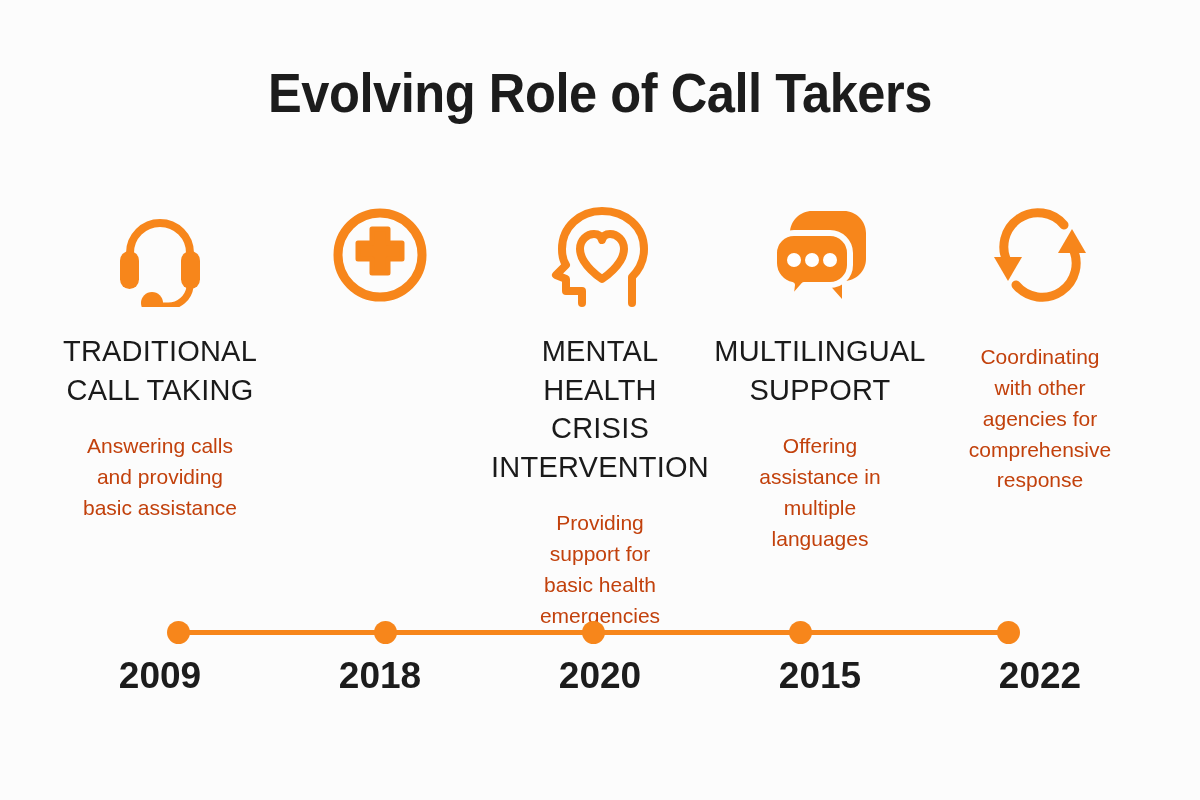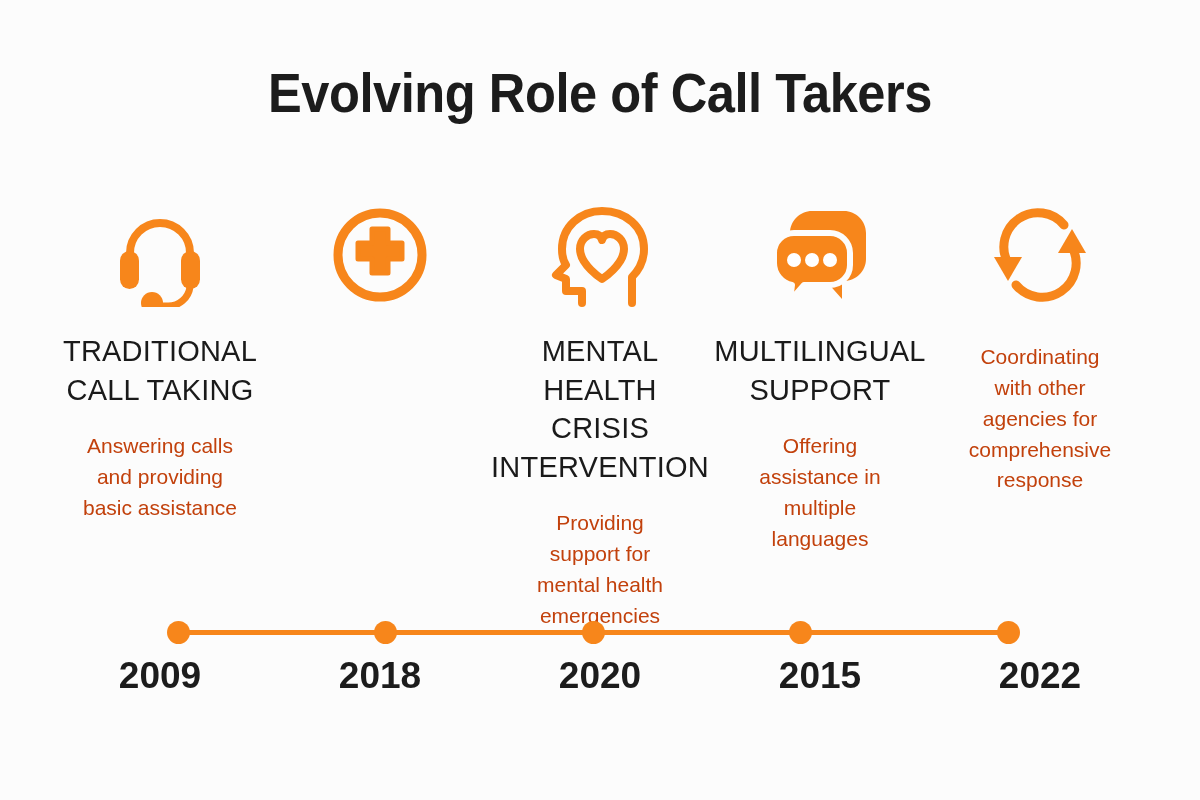--- a/index.html
+++ b/index.html
@@ -176,21 +176,21 @@
                    C14 56 18 62 18 62 L8 72 L18 76 L18 88 L34 88 L34 100" fill="none" stroke="#F7861B" stroke-width="8" stroke-linecap="round" stroke-linejoin="round"></path>
           <path d="M54 76 C54 76 32 62 32 46 C32 37 39 31 46 31 C50 31 53 33 54 37
                    C55 33 58 31 62 31 C69 31 76 37 76 46 C76 62 54 76 54 76 Z" fill="none" stroke="#F7861B" stroke-width="8" stroke-linejoin="round"></path>
         </svg>
       </div>
       <div class="col-heading">MENTAL HEALTH
 CRISIS
 INTERVENTION</div>
       <div class="col-desc">Providing
 support for
-mental health
+basic health
 emergencies</div>
     </div>
 
     <div class="column">
       <div class="icon-wrap">
         <svg width="104" height="104" viewBox="0 0 104 104" aria-hidden="true">
           <path d="M34 8 H76 C88 8 98 18 98 30 V56 C98 68 88 78 76 78 H74 L74 96 L58 78
                    H44 C32 78 22 68 22 56 V30 C22 18 32 8 44 8 Z" fill="#F7861B"></path>
           <path d="M30 30 H62 C73 30 82 39 82 50 V62 C82 73 73 82 62 82 H36 L22 98 L24 82
                    C14 80 6 71 6 60 V50 C6 39 15 30 26 30 Z" fill="#F7861B" stroke="#FCFCFC" stroke-width="6" stroke-linejoin="round"></path>

